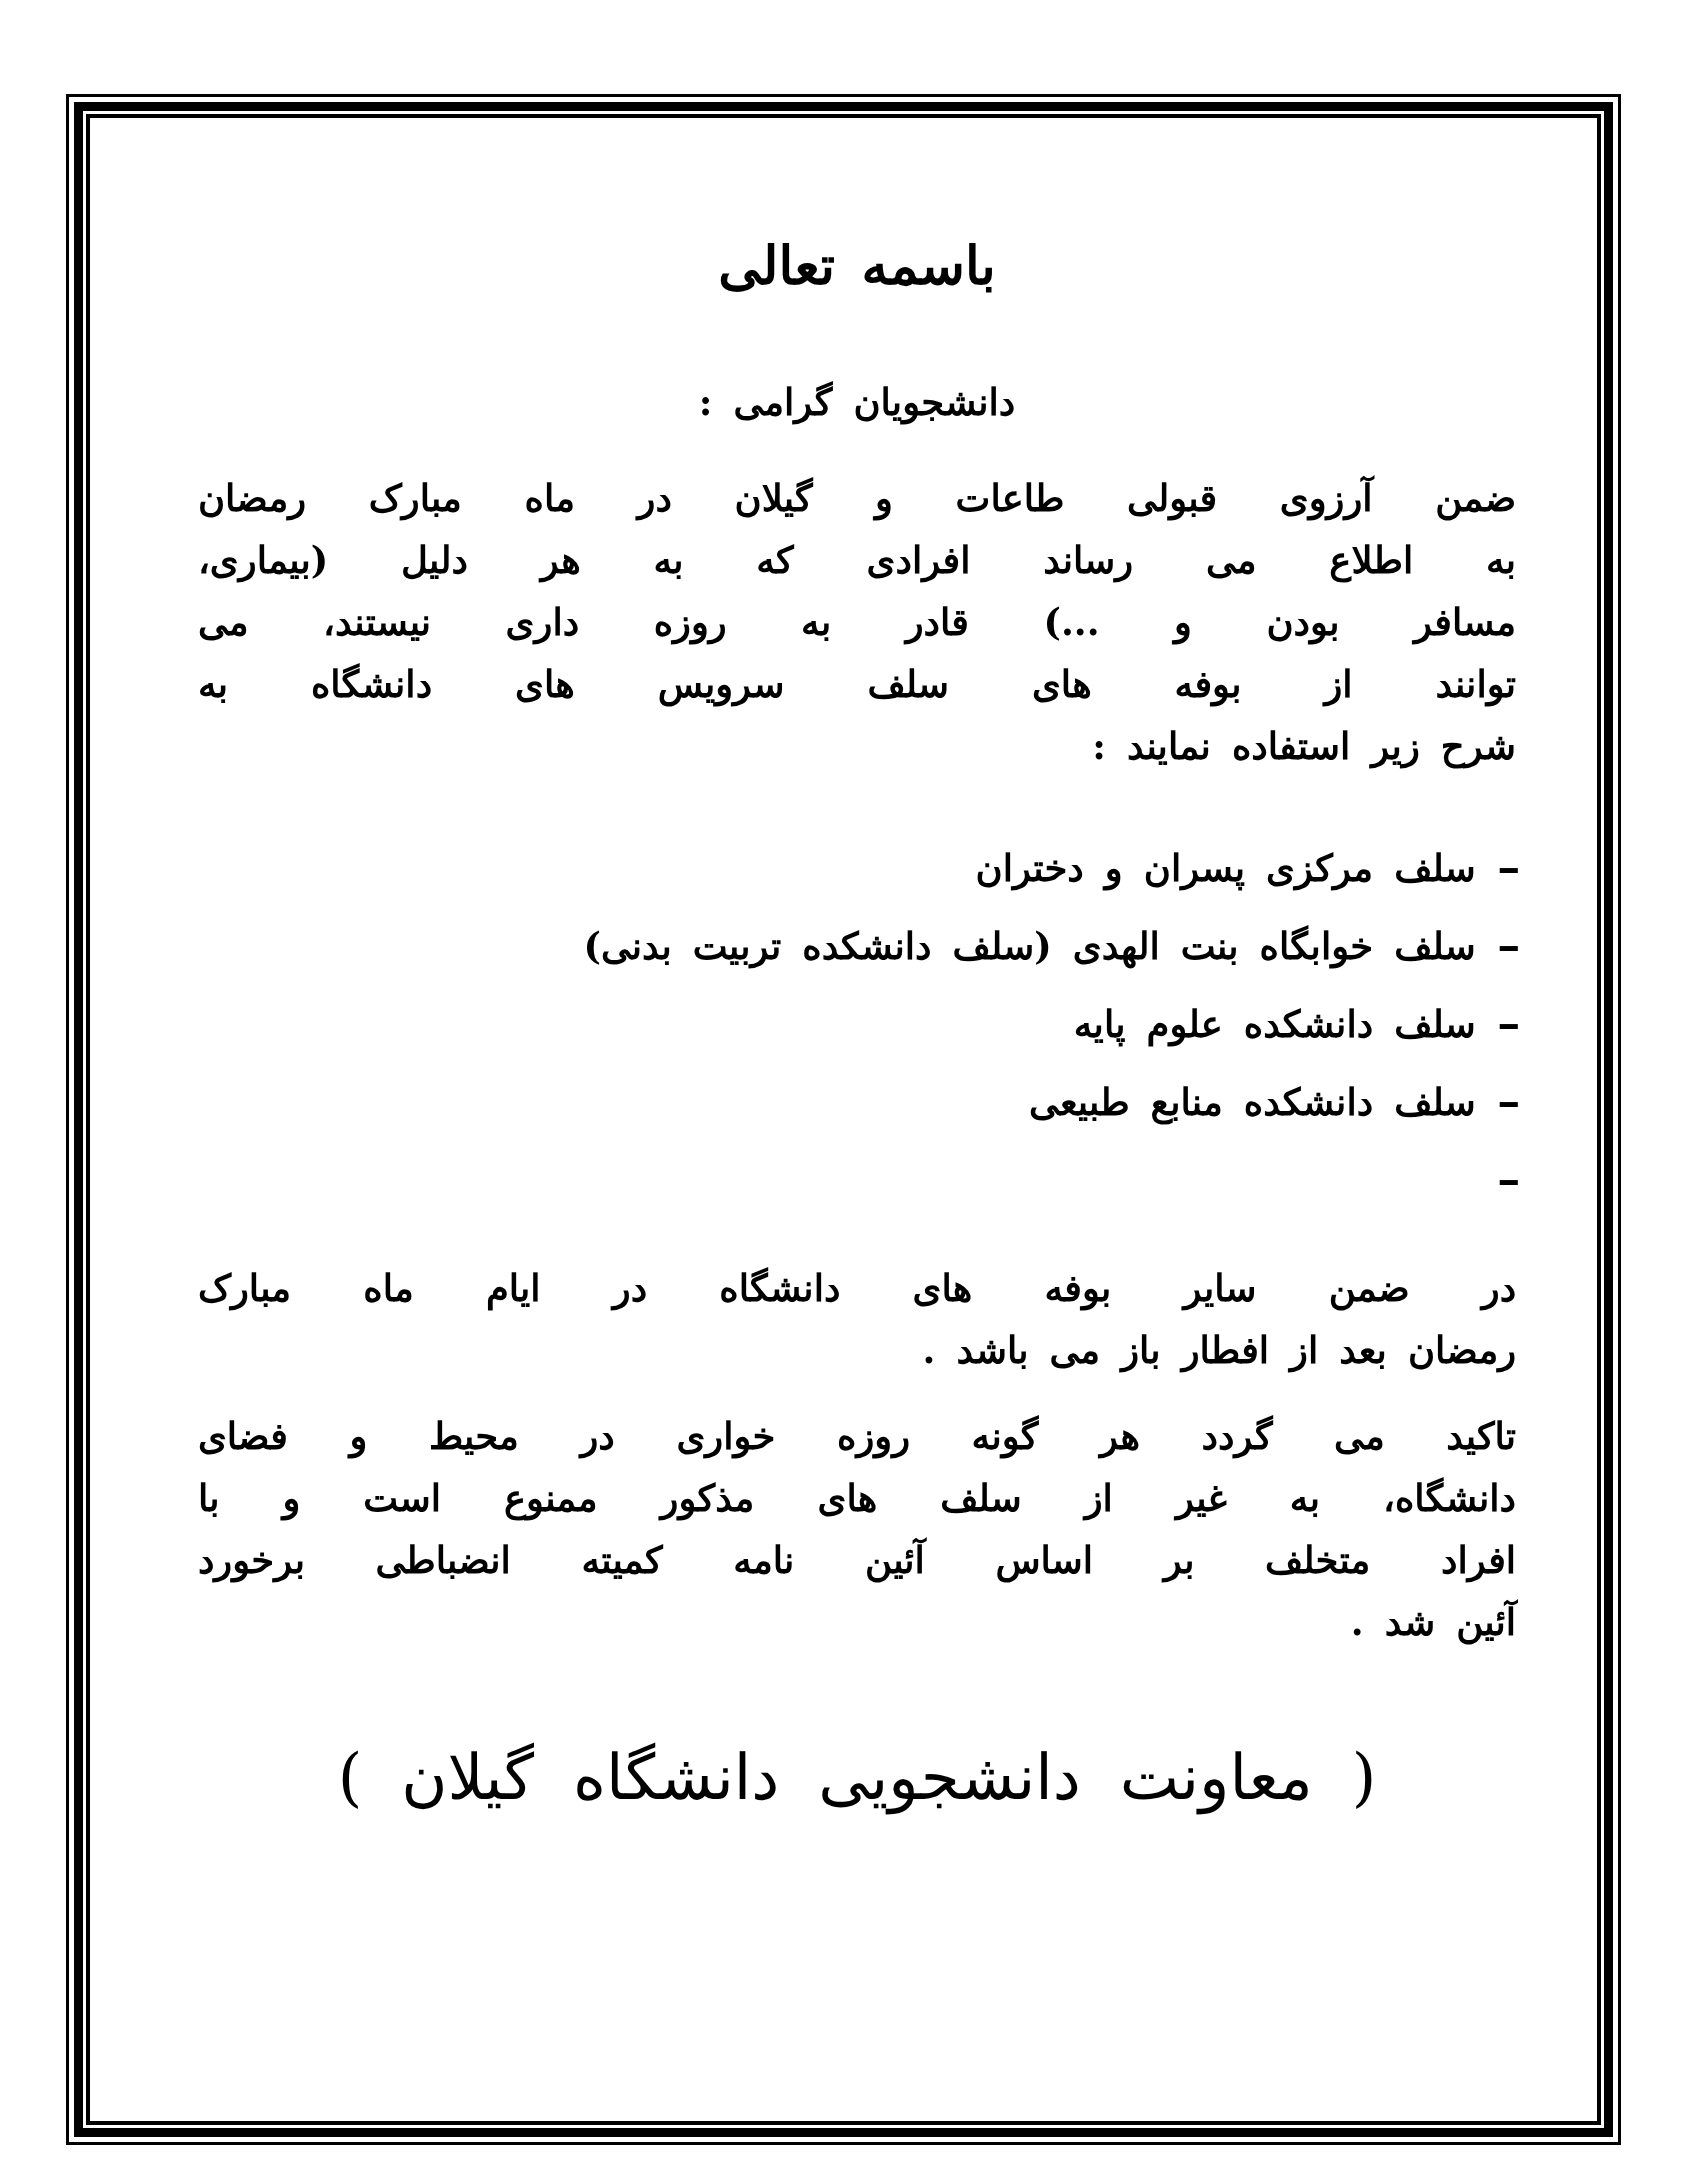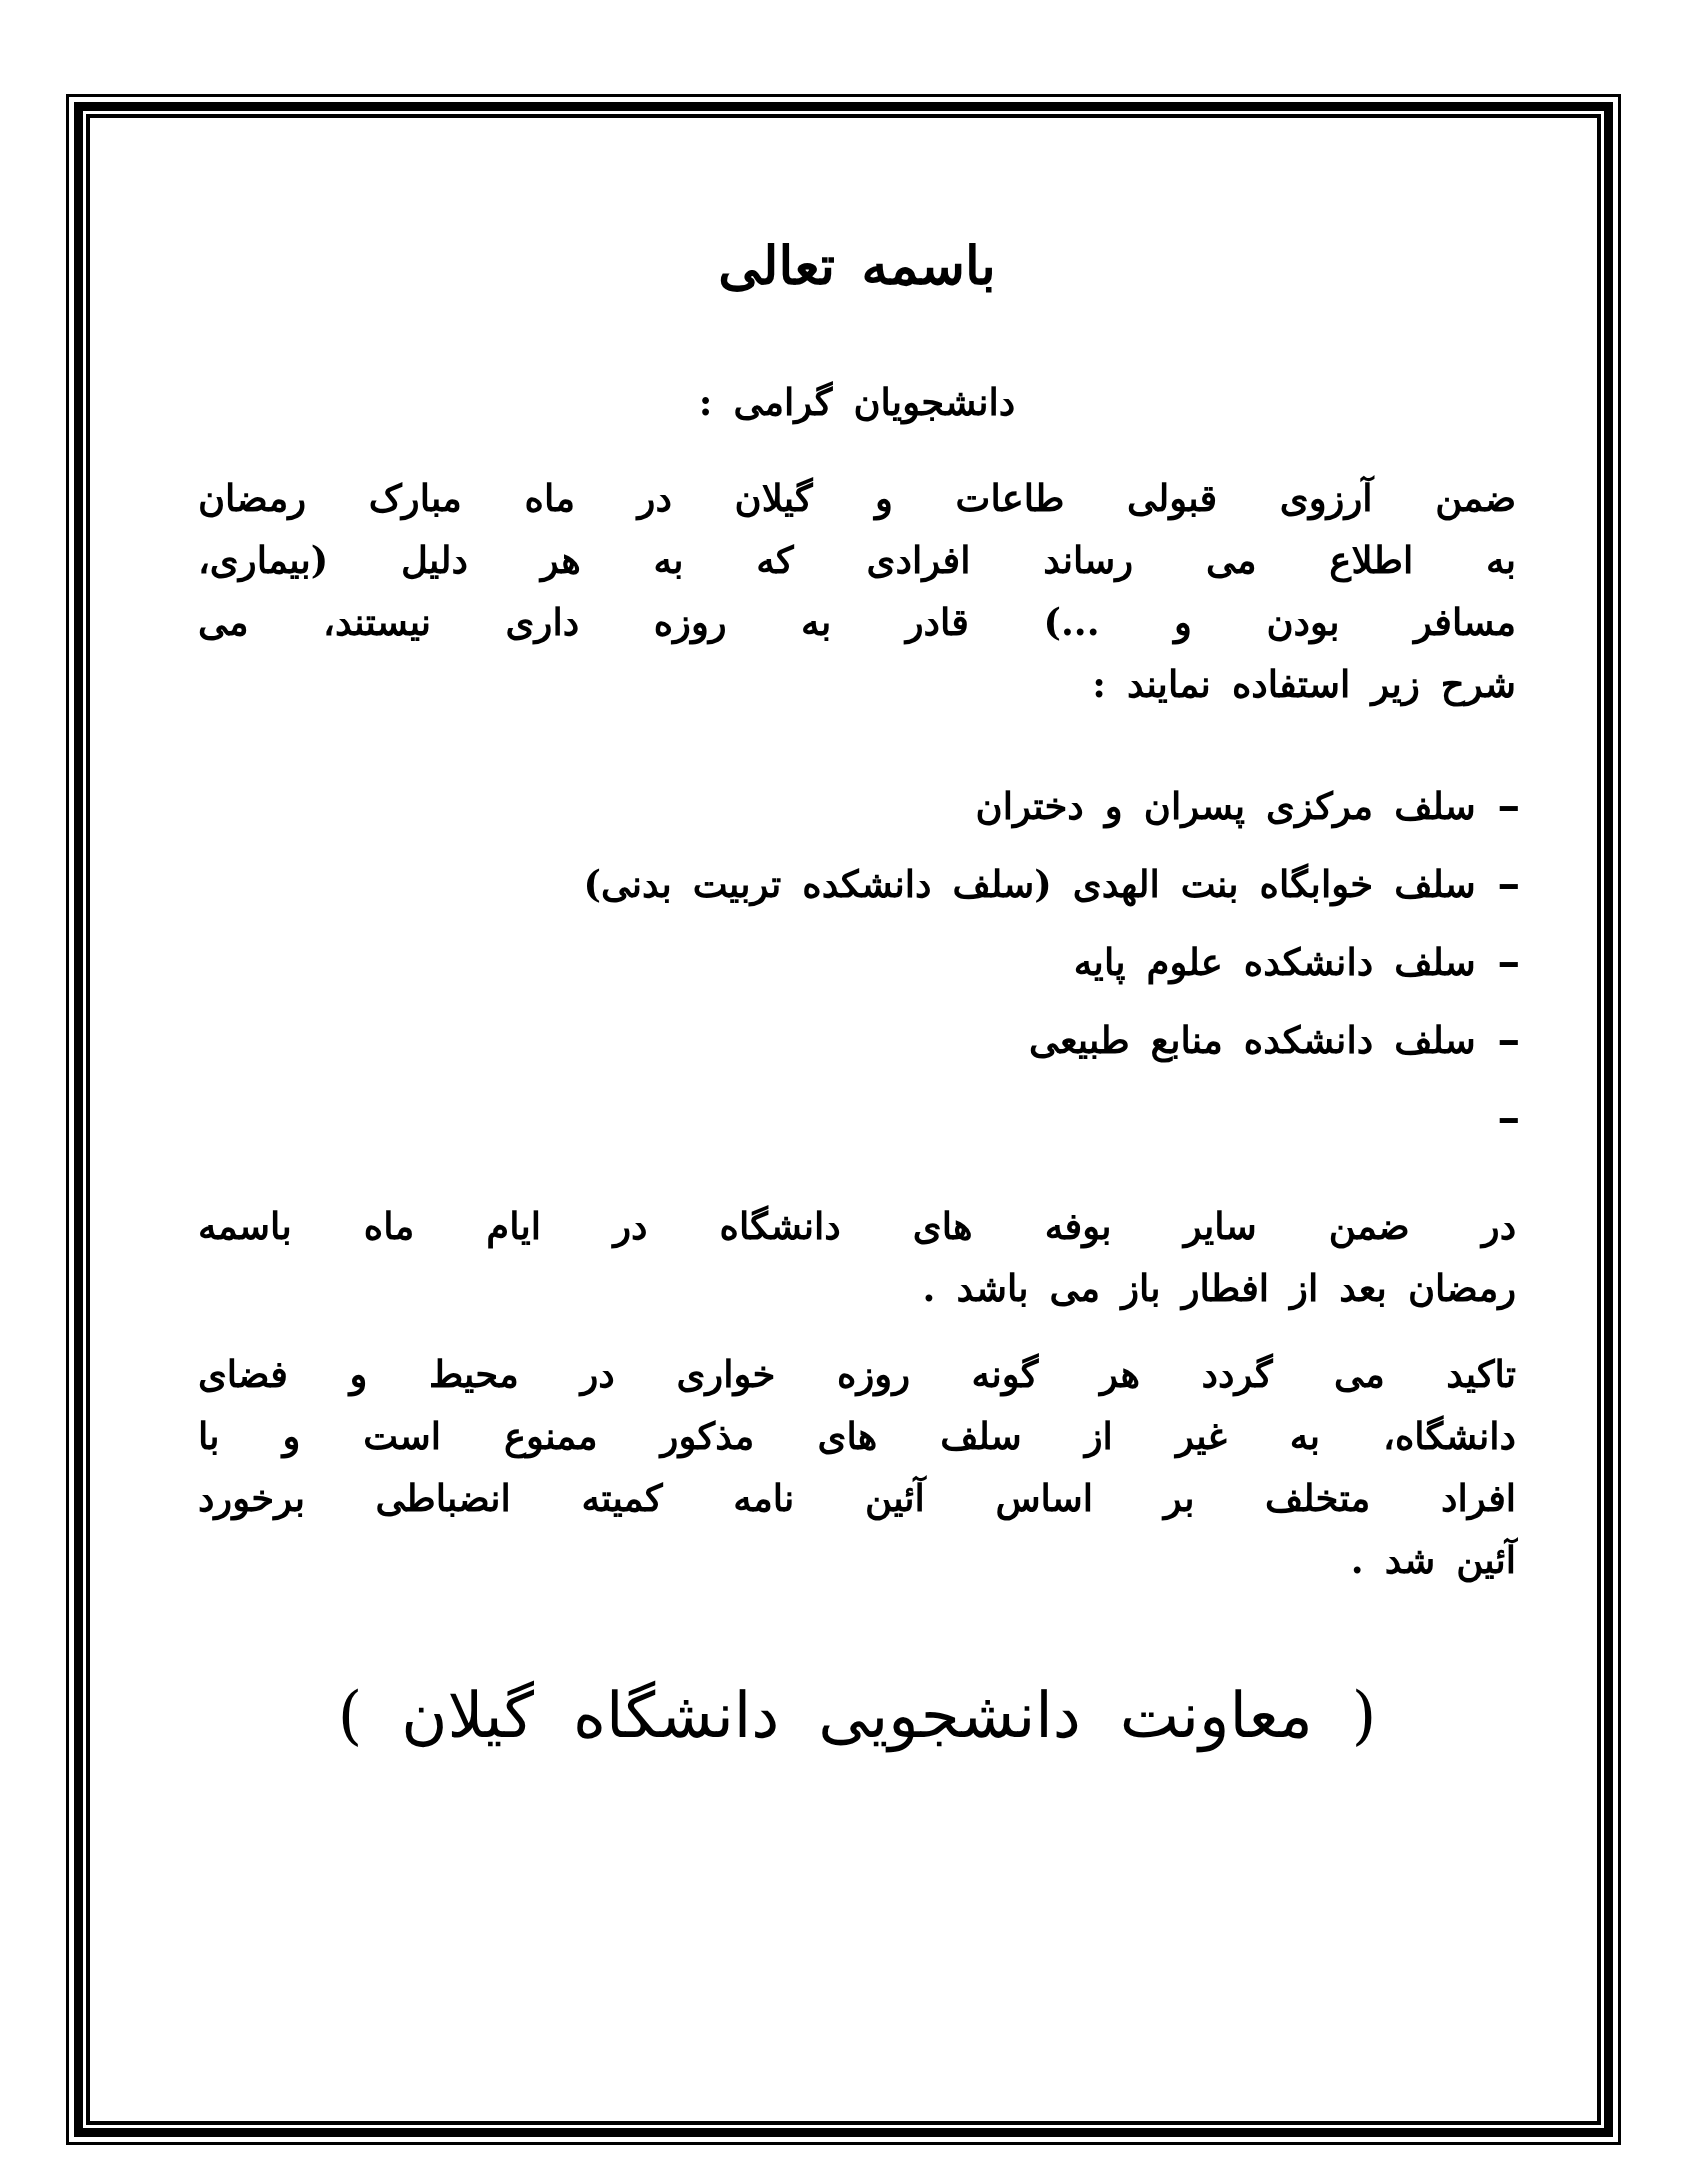--- a/index.html
+++ b/index.html
@@ -101,20 +101,21 @@
 
           <div class="title">باسمه تعالی</div>
 
           <div class="greeting">دانشجویان گرامی :</div>
 
           <div class="para para-intro">
 
           <div class="line">ضمن آرزوی قبولی طاعات و گیلان در ماه مبارک رمضان</div>
               <div class="line">به اطلاع می رساند افرادی که به هر دلیل (بیماری،</div>
               <div class="line">مسافر بودن و ...) قادر به روزه داری نیستند، می</div>
+              <div class="line">توانند از بوفه های سلف سرویس های دانشگاه به</div>
               <div class="line">شرح زیر استفاده نمایند :</div>
             </div>
 
           <div class="bullets">
 
           <div class="bullet">
               <span class="marker">-</span>
               <span class="item-text">سلف مرکزی پسران و دختران</span>
             </div>
               <div class="bullet">
@@ -129,21 +130,21 @@
               <span class="marker">-</span>
               <span class="item-text">سلف دانشکده منابع طبیعی</span>
             </div>
               <div class="bullet">
               <span class="marker">-</span>
             </div>
             </div>
 
           <div class="para para-note">
 
-          <div class="line">در ضمن سایر بوفه های دانشگاه در ایام ماه باسمه</div>
+          <div class="line">در ضمن سایر بوفه های دانشگاه در ایام ماه مبارک</div>
               <div class="line">رمضان بعد از افطار باز می باشد .</div>
             </div>
 
           <div class="para para-warning">
 
           <div class="line">تاکید می گردد هر گونه روزه خواری در محیط و فضای</div>
               <div class="line">دانشگاه، به غیر از سلف های مذکور ممنوع است و با</div>
               <div class="line">افراد متخلف بر اساس آئین نامه کمیته انضباطی برخورد</div>
               <div class="line">آئین شد .</div>
             </div>

